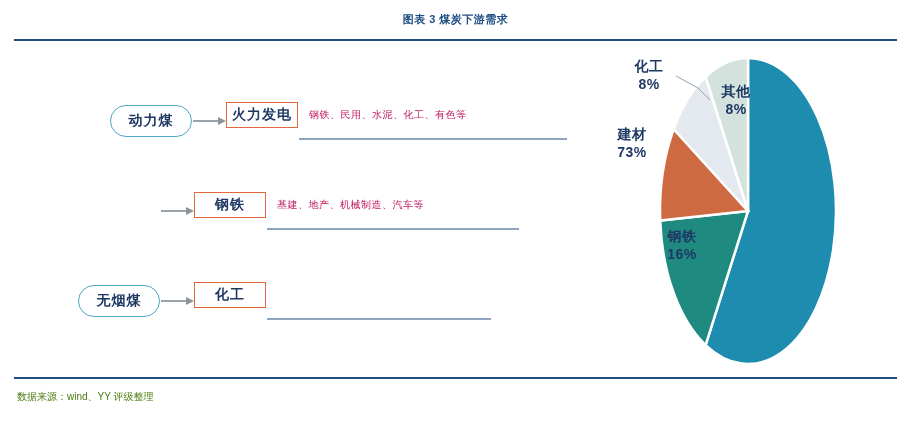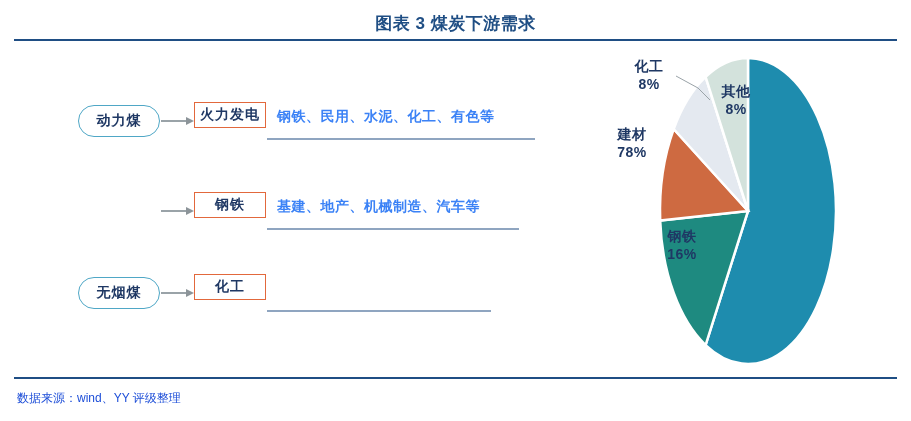--- a/index.html
+++ b/index.html
@@ -15,21 +15,21 @@
     overflow: hidden;
   }
 
   
   #figure-title {
     position: absolute;
     top: 12px;
     left: 0;
     width: 911px;
     text-align: center;
-    font-size: 17px;
+    font-size: 11px;
     font-weight: bold;
     color: #1F4E84;
     letter-spacing: 0.5px;
     white-space: nowrap;
   }
   #title-rule {
     position: absolute;
     top: 39px;
     left: 14px;
     width: 883px;
@@ -43,42 +43,42 @@
     top: 377px;
     left: 14px;
     width: 883px;
     height: 2px;
     background: #1F4E84;
   }
   #source-note {
     position: absolute;
     top: 390px;
     left: 17px;
-    font-size: 12px;
-    color: #1d4ed8;
+    font-size: 10px;
+    color: #4d7c0f;
     white-space: nowrap;
   }
 
   
   #flow-diagram {
     position: absolute;
     left: 0;
     top: 48px;
     width: 600px;
     height: 320px;
   }
   .flow-row {
     position: absolute;
     left: 0;
     width: 600px;
     height: 64px;
   }
-  .flow-row.r0 { top: 52px; }
+  .flow-row.r0 { top: 52px; margin-left: 32px; }
   .flow-row.r1 { top: 142px; }
-  .flow-row.r2 { top: 224px; }
+  .flow-row.r2 { top: 232px; }
 
   .source-pill {
     position: absolute;
     left: 78px;
     top: 5px;
     width: 82px;
     height: 32px;
     border: 1.6px solid #4FA7C6;
     border-radius: 17px;
     background: #ffffff;
@@ -133,23 +133,23 @@
     font-size: 14px;
     color: #1F3864;
     font-weight: bold;
     letter-spacing: 1px;
   }
 
   .demand-text {
     position: absolute;
     left: 277px;
     top: 8px;
-    font-size: 14px;
-    color: #3b82f6;
-    font-weight: bold;
+    font-size: 10px;
+    color: #be185d;
+    font-weight: normal;
     letter-spacing: 0.5px;
     white-space: nowrap;
   }
   .demand-underline {
     position: absolute;
     left: 267px;
     top: 38px;
     height: 2px;
     background: #8FA5C0;
   }
@@ -240,21 +240,21 @@
       </g>
     <polyline id="huagong-leader" points="76,28 98,40 110,52" fill="none" stroke="#9AA3A8" stroke-width="1"></polyline>
   </svg>
 
   <div class="pie-label" id="label-gangtie">
     <span>钢铁</span>
     <span class="pct">16%</span>
   </div>
   <div class="pie-label" id="label-jiancai">
     <span>建材</span>
-    <span class="pct">78%</span>
+    <span class="pct">73%</span>
   </div>
   <div class="pie-label" id="label-huagong">
     <span>化工</span>
     <span class="pct">8%</span>
   </div>
   <div class="pie-label" id="label-qita">
     <span>其他</span>
     <span class="pct">8%</span>
   </div>
 </div>

